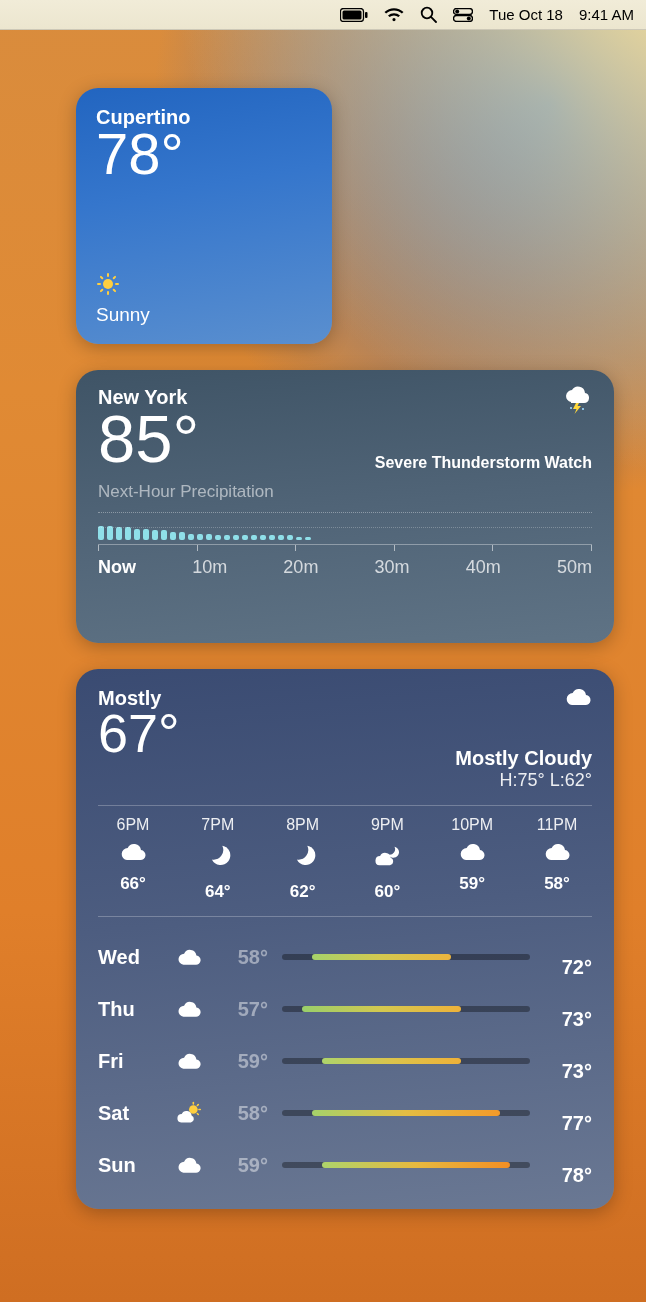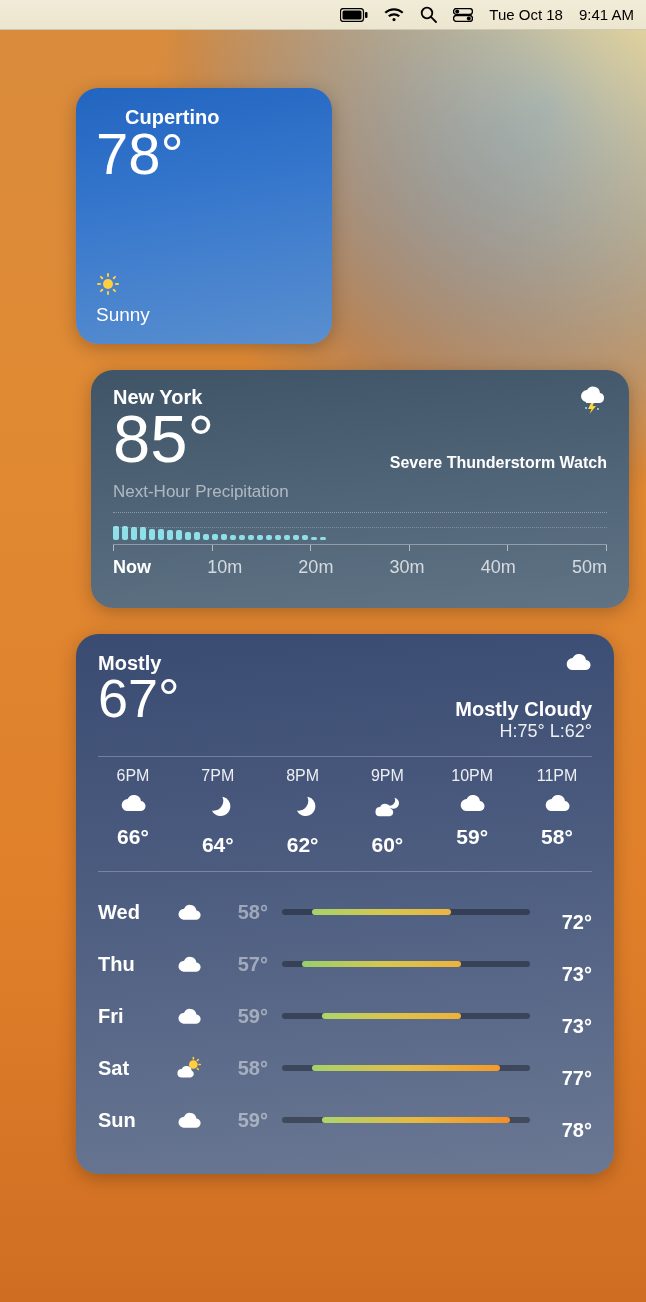--- a/index.html
+++ b/index.html
@@ -52,36 +52,35 @@
 
   
   .w-small {
     width: 256px;
     height: 256px;
     background: linear-gradient(170deg, #2265c0 0%, #3576cc 40%, #5a8fcf 100%);
     padding: 18px 20px;
     display: flex;
     flex-direction: column;
   }
-  .w-small .loc { font-size: 20px; font-weight: 600; margin-left: 29px; }
+  .w-small .loc { font-size: 20px; font-weight: 600; }
   .w-small .temp { font-size: 58px; font-weight: 300; line-height: 1; margin-top: -4px; }
   .w-small .bottom { margin-top: auto; }
   .w-small .cond { font-size: 19px; font-weight: 400; margin-top: 4px; }
   .w-small .hilo { font-size: 19px; font-weight: 500; opacity: .95; }
   .w-small .sun { margin-top: 6px; }
 
   
   .w-medium {
     width: 538px;
-    height: 238px;
+    height: 273px;
     background: linear-gradient(175deg, #3f5466 0%, #506477 50%, #5f7385 100%);
     padding: 16px 22px 20px;
     display: flex;
     flex-direction: column;
-    margin-left: 15px;
   }
   .w-medium .row-top { display: flex; justify-content: space-between; }
   .w-medium .loc { font-size: 20px; font-weight: 600; }
   .w-medium .temp { font-size: 67px; font-weight: 300; line-height: 1; margin-top: -4px; }
   .w-medium .rt { text-align: right; }
   .w-medium .alert { font-size: 16px; font-weight: 700; margin-top: 36px; }
   .w-medium .icon-corner { margin-left: auto; }
   .w-medium .sub { font-size: 17px; color: rgba(255,255,255,.55); margin-top: 10px; }
   .w-medium .precip-strip {
     margin-top: 10px;
@@ -127,41 +126,41 @@
     height: 540px;
     background: linear-gradient(175deg, #3a4b72 0%, #4d5d80 45%, #6a7893 100%);
     padding: 18px 22px 16px;
     display: flex;
     flex-direction: column;
   }
   .w-large .row-top { display: flex; justify-content: space-between; }
   .w-large .loc { font-size: 20px; font-weight: 600; }
   .w-large .temp { font-size: 54px; font-weight: 300; line-height: 1; margin-top: -4px; }
   .w-large .rt { text-align: right; }
-  .w-large .cond { font-size: 20px; font-weight: 600; margin-top: 22px; }
+  .w-large .cond { font-size: 20px; font-weight: 600; margin-top: 36px; }
   .w-large .hilo { font-size: 18px; font-weight: 500; opacity: .9; }
   .w-large hr {
     border: none;
     border-top: 1px solid rgba(255,255,255,.25);
     margin: 14px 0 10px;
   }
 
   .hourly {
     display: flex;
     justify-content: space-between;
   }
   .hourly .col {
     display: flex;
     flex-direction: column;
     align-items: center;
     gap: 8px;
     width: 70px;
   }
   .hourly .hr { font-size: 16px; font-weight: 400; opacity: .9; }
-  .hourly .t  { font-size: 21px; font-weight: 700; }
+  .hourly .t  { font-size: 17px; font-weight: 700; }
 
   .daily { margin-top: 8px; display: flex; flex-direction: column; gap: 8px; }
   .daily .drow {
     display: flex;
     align-items: center;
     gap: 14px;
   }
   .daily .day { width: 60px; font-size: 20px; font-weight: 600; }
   .daily .dicon { width: 34px; display:flex; justify-content:center; }
   .daily .lo { width: 48px; text-align: right; font-size: 20px; font-weight: 600; color: rgba(255,255,255,.45); }

